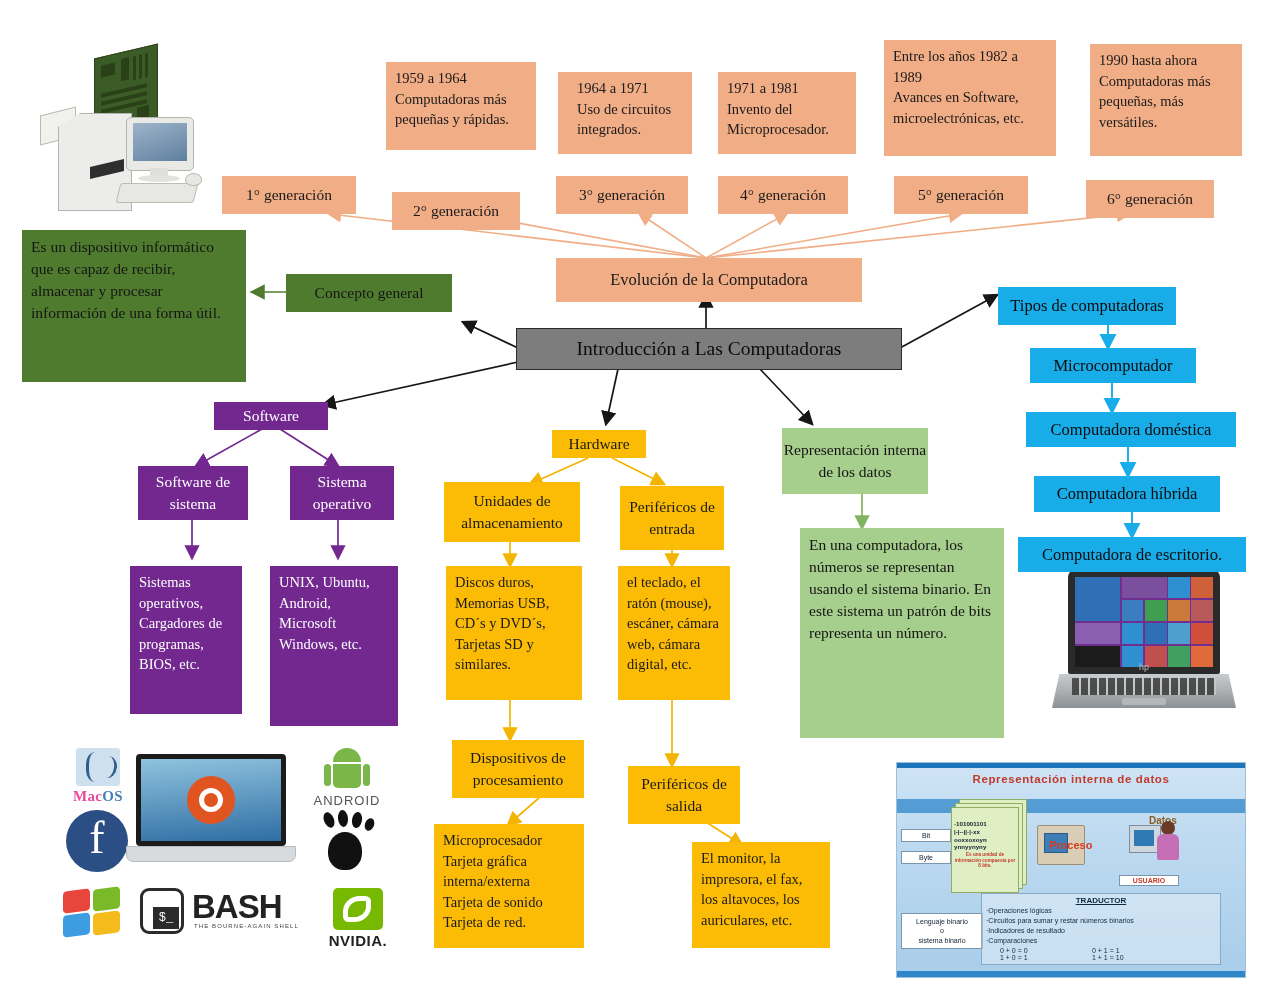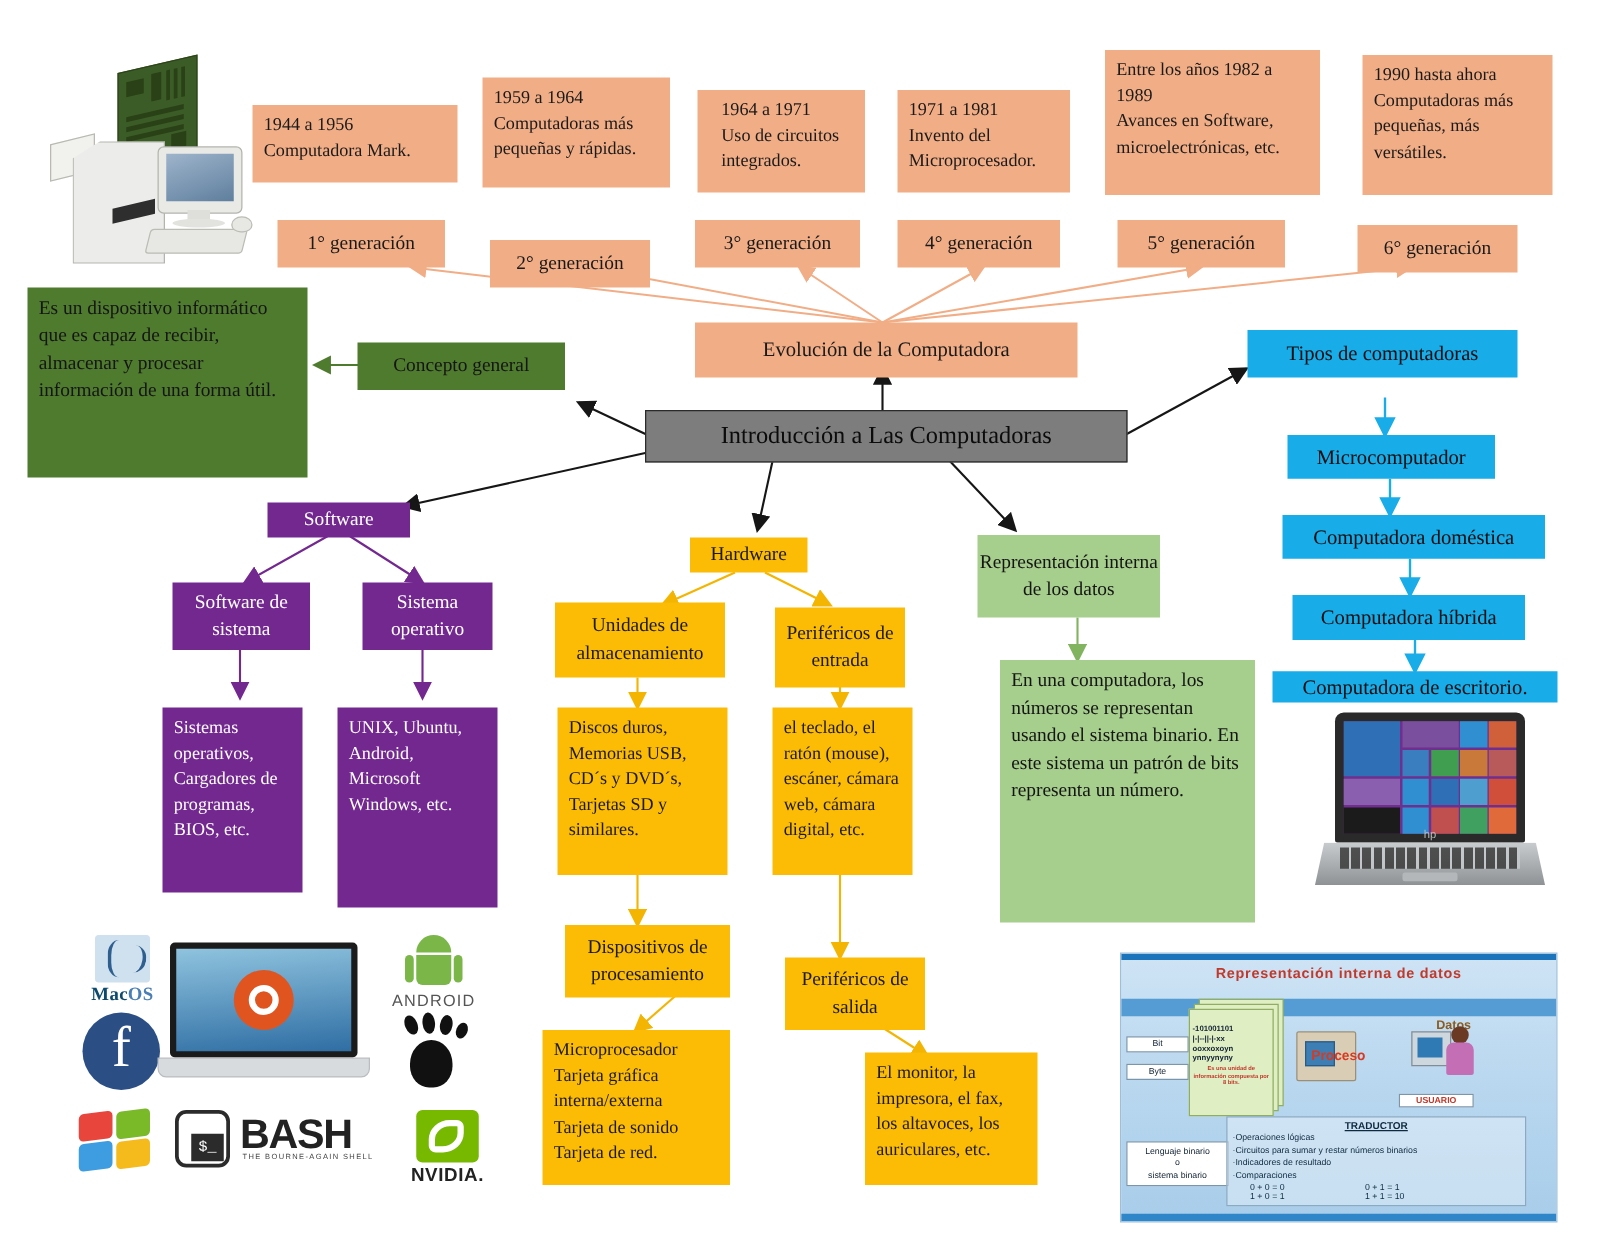--- a/index.html
+++ b/index.html
@@ -274,24 +274,20 @@
     </g>
 
     <g stroke="#18ACE8" stroke-width="1.9" fill="none" marker-end="url(#ah-bl)">
       <path d="M1108,318 L1108,348"></path>
       <path d="M1112,383 L1112,412"></path>
       <path d="M1128,447 L1128,476"></path>
       <path d="M1132,512 L1132,537"></path>
     </g>
   </svg>
 
-  <div class="box c-orange pad left top fs14" style="left:202px;top:84px;width:164px;height:62px;">
-    <span style="white-space:pre-line;">1944 a 1956
-Computadora Mark.</span>
-  </div>
   <div class="box c-orange pad left top fs14" style="left:386px;top:62px;width:150px;height:88px;">
     <span style="white-space:pre-line;">1959 a 1964
 Computadoras más pequeñas y rápidas.</span>
   </div>
   <div class="box c-orange pad left top fs14" style="left:558px;top:72px;width:134px;height:82px;">
     <span style="white-space:pre-line;margin-left:10px;">1964 a 1971
 Uso de circuitos integrados.</span>
   </div>
   <div class="box c-orange pad left top fs14" style="left:718px;top:72px;width:138px;height:82px;">
     <span style="white-space:pre-line;">1971 a 1981
@@ -393,33 +389,33 @@
     <span>El monitor, la impresora, el fax, los altavoces, los auriculares, etc.</span>
     </div>
 
   <div class="box c-green-l fs15" style="left:782px;top:428px;width:146px;height:66px;">
     <span>Representación interna de los datos</span>
     </div>
   <div class="box c-green-l pad left top fs15" style="left:800px;top:528px;width:204px;height:210px;">
     <span>En una computadora, los números se representan usando el sistema binario. En este sistema un patrón de bits representa un número.</span>
     </div>
 
-  <div class="box c-blue fs16" style="left:998px;top:264px;width:216px;height:38px;">
+  <div class="box c-blue fs16" style="left:998px;top:287px;width:178px;height:38px;">
     <span>Tipos de computadoras</span>
     </div>
   <div class="box c-blue fs16" style="left:1026px;top:412px;width:210px;height:35px;">
     <span>Computadora doméstica</span>
     </div>
   <div class="box c-blue fs16" style="left:1030px;top:348px;width:166px;height:35px;">
     <span>Microcomputador</span>
     </div>
   <div class="box c-blue fs16" style="left:1034px;top:476px;width:186px;height:36px;">
     <span>Computadora híbrida</span>
     </div>
-  <div class="box c-blue fs16" style="left:1018px;top:537px;width:228px;height:25px;">
+  <div class="box c-blue fs16" style="left:1018px;top:537px;width:228px;height:35px;">
     <span>Computadora de escritorio.</span>
     </div>
 
   <div class="pic" id="pc-illus">
     <div class="mobo">
       <i style="left:6px;top:8px;width:14px;height:12px;"></i>
       <i style="left:26px;top:6px;width:8px;height:22px;"></i>
       <i style="left:38px;top:6px;width:3px;height:24px;"></i>
       <i style="left:44px;top:6px;width:3px;height:24px;"></i>
       <i style="left:50px;top:6px;width:3px;height:24px;"></i>
@@ -438,21 +434,21 @@
     <div class="base"></div>
     <div class="kb"></div>
     <div class="mouse"></div>
   </div>
 
   <div class="pic" id="os-collage">
 
     <div class="lg" id="lg-mac">
       <div class="sq"></div>
       <div class="cap">
-        <span style="color:#0c4a6e">Mac</span><span>OS</span>
+        <span style="color:#ec4899">Mac</span><span>OS</span>
       </div>
     </div>
 
     <div class="lg" id="lg-fedora"></div>
 
     <div class="lg" id="lg-win">
       <i class="r"></i>
       <i class="g"></i>
       <i class="b"></i>
       <i class="y"></i>

